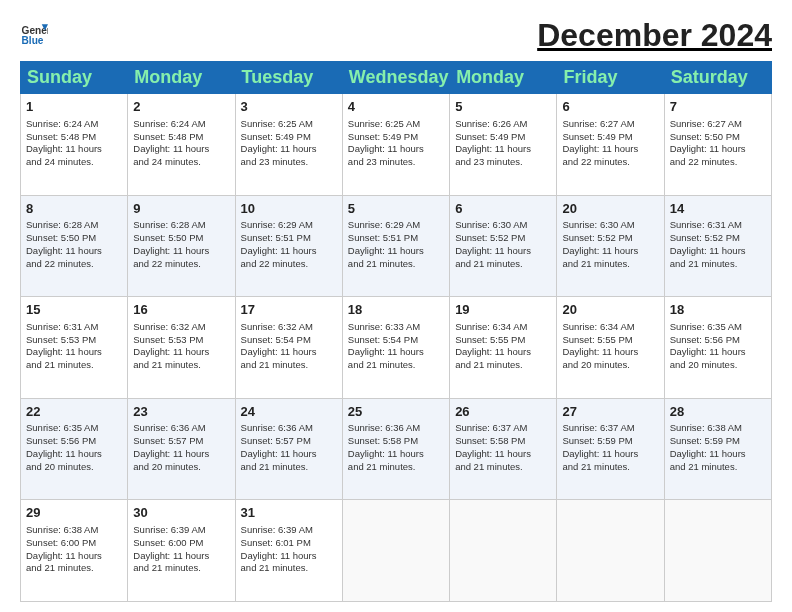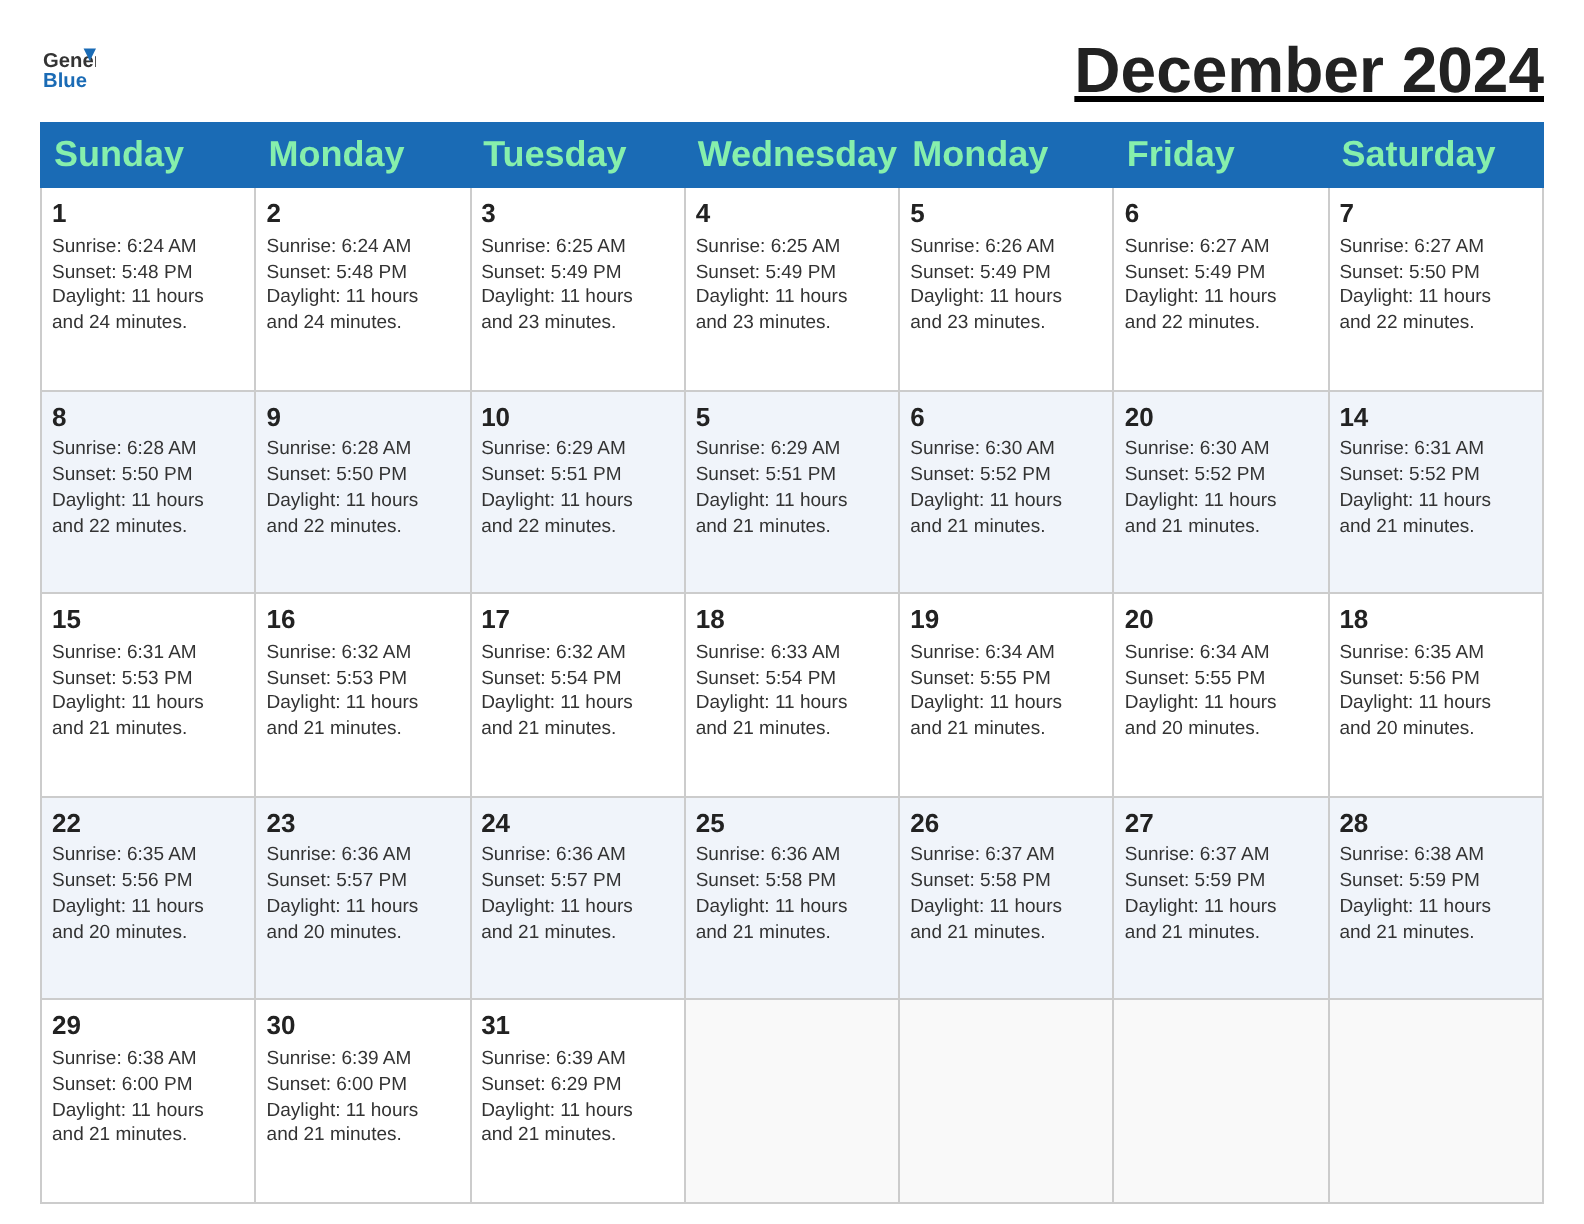--- a/index.html
+++ b/index.html
@@ -340,21 +340,21 @@
           <td>
             <span class="day-num">30</span>
             <div>Sunrise: 6:39 AM</div>
             <div>Sunset: 6:00 PM</div>
             <div>Daylight: 11 hours</div>
             <div>and 21 minutes.</div>
           </td>
           <td>
             <span class="day-num">31</span>
             <div>Sunrise: 6:39 AM</div>
-            <div>Sunset: 6:29 PM</div>
+            <div>Sunset: 6:01 PM</div>
             <div>Daylight: 11 hours</div>
             <div>and 21 minutes.</div>
           </td>
           <td class="empty"></td>
           <td class="empty"></td>
           <td class="empty"></td>
           <td class="empty"></td>
         </tr>
       </tbody>
   </table>

